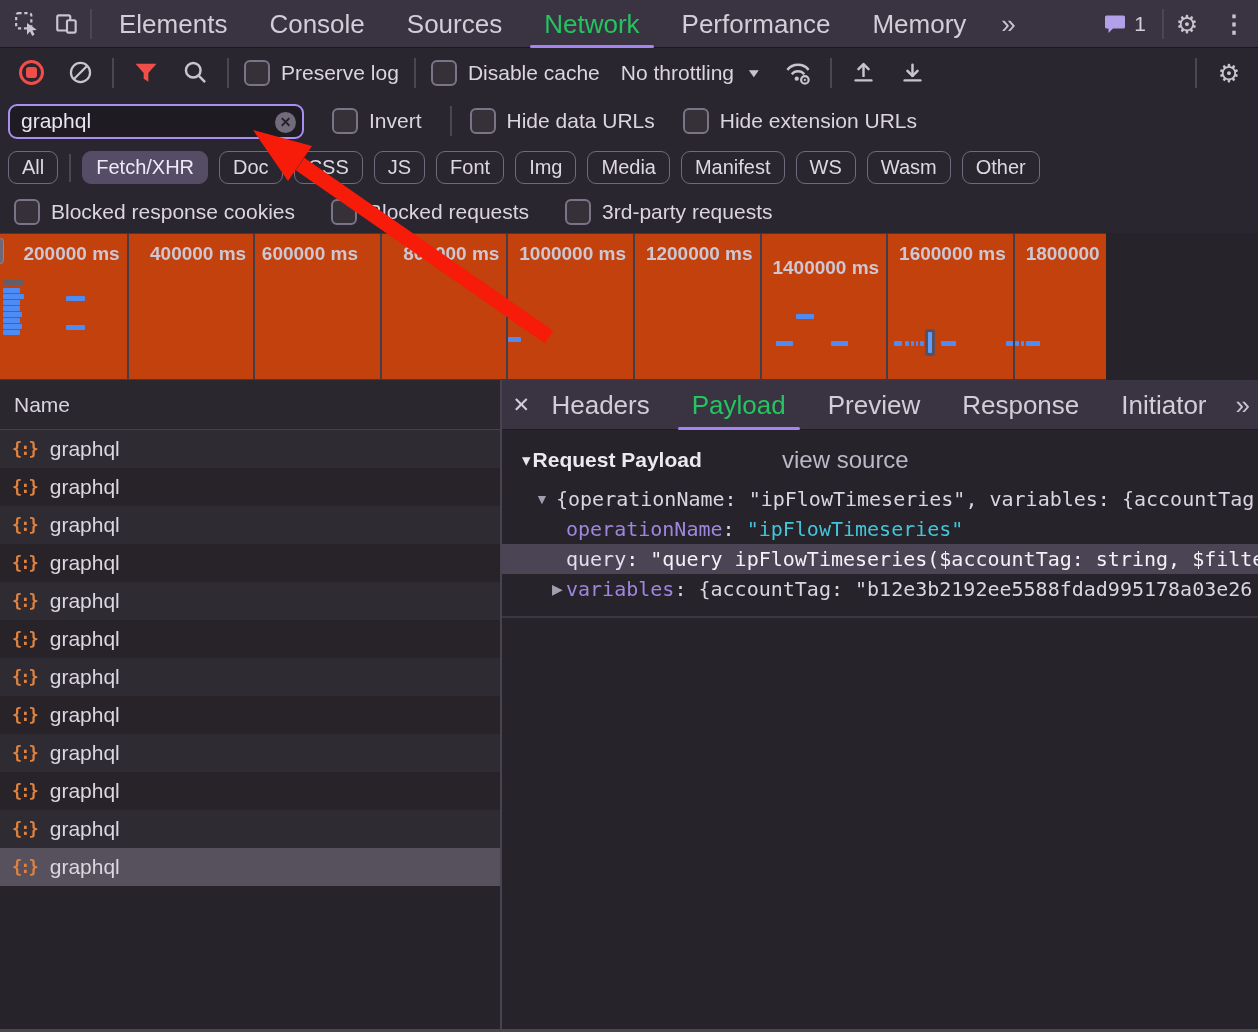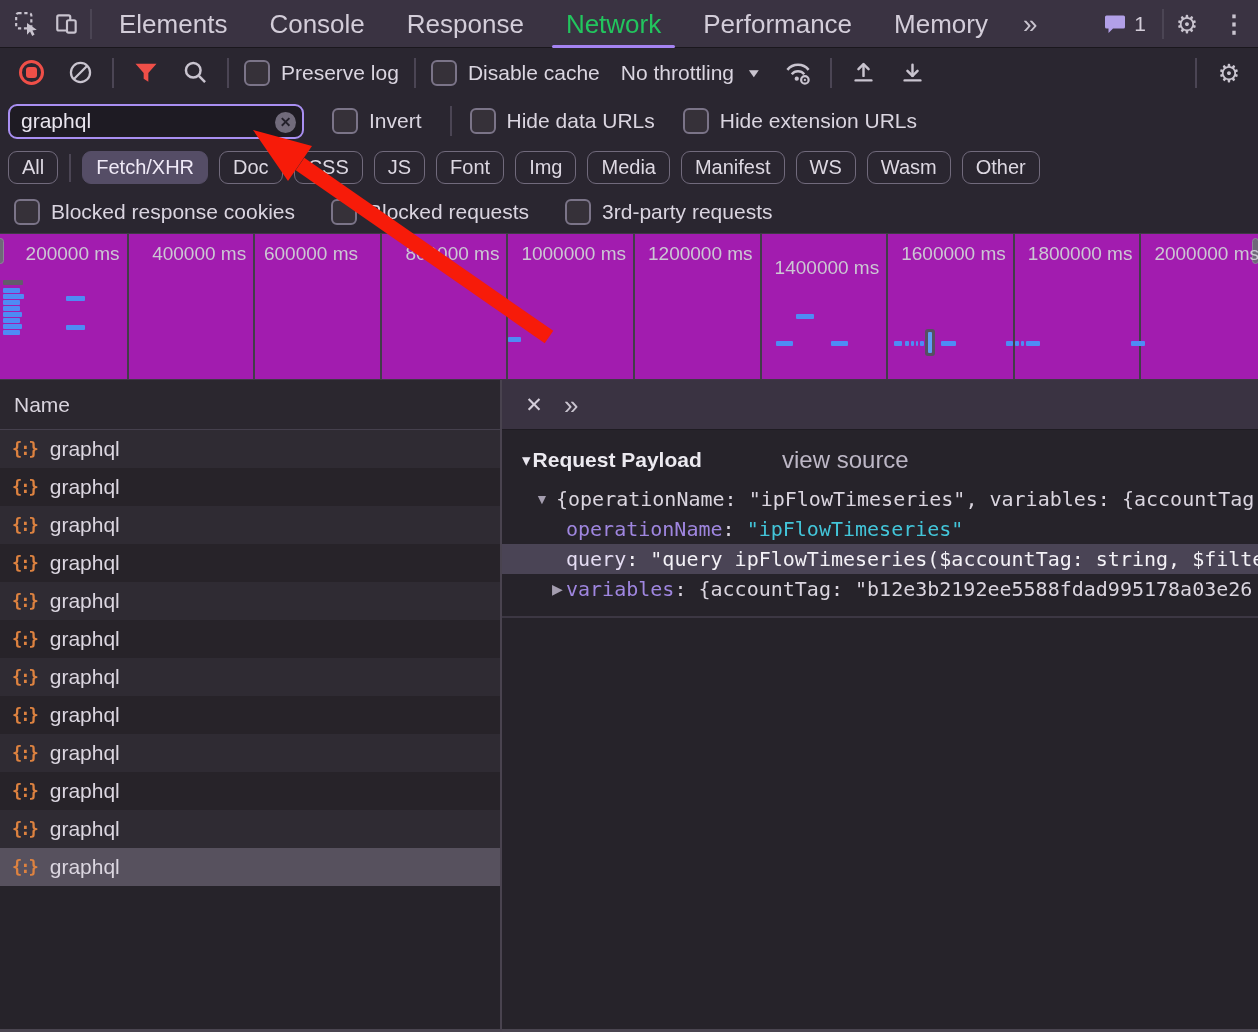--- a/index.html
+++ b/index.html
@@ -60,22 +60,22 @@
           display:flex; align-items:center; padding-left:8px; gap:11px; }
   .chip { height:33px; line-height:31px; padding:0 13px; border:1.5px solid #716a7c;
           border-radius:9px; font-size:20px; color:#ddd8e2; white-space:nowrap; }
   .chip.sel { background:#554d66; border-color:#554d66; color:#efe9f6; }
 
   
   .orow { left:0; top:190px; width:1258px; height:43px; background:#2a2630;
           display:flex; align-items:center; padding-left:14px; gap:36px; }
 
   
-  .timeline { left:0; top:233px; width:1258px; height:147px; background:#a21caf;
-              border-top:1px solid #3e3945; border-bottom:1px solid #3e3945; overflow:hidden; }
+  .timeline { left:0; top:233px; width:1106px; height:147px; background:#c2410c;
+              border-top:1px solid #3e3945; border-bottom:1px solid #3e3945; overflow:hidden;font-weight:bold; }
   .gridline { position:absolute; top:0; bottom:0; width:2px; background:#423d49; }
   .tick { position:absolute; top:9px; width:120px; text-align:right; font-size:19px;
           color:#ccc7d3; white-space:nowrap; }
   .bar { position:absolute; border-radius:1px; }
   .bar.blue { background:#4e8bf5; }
   .bar.gray { background:#625c6b; }
   .bar.markerbg { background:#575061; border-radius:3px; }
   .bar.markerline { background:#5f9df8; }
   .nub { position:absolute; top:4px; width:7px; height:26px; border-radius:4px;
          background:#6f6879; border:1px solid #8d8699; }
@@ -142,21 +142,21 @@
     <span class="ibtn">
       <svg class="icon" width="26" height="26" viewBox="0 0 24 24" fill="none" stroke="#c9c4cf" stroke-width="2">
         <rect x="3" y="4" width="12" height="14" rx="1.5"></rect>
         <rect x="12" y="8.5" width="8" height="11.5" rx="1.5" fill="#3a3342"></rect>
       </svg>
     </span>
     <div class="vdiv"></div>
     <div class="row">
         <div class="dt-tab">Elements</div>
         <div class="dt-tab">Console</div>
-        <div class="dt-tab">Response</div>
+        <div class="dt-tab">Sources</div>
         <div class="dt-tab on">Network</div>
         <div class="dt-tab">Performance</div>
         <div class="dt-tab">Memory</div>
       </div>
     <span class="chev">»</span>
     <div class="spacer"></div>
     <div class="bubblewrap">
       <span>
         <svg class="icon" width="24" height="24" viewBox="0 0 24 24">
           <path d="M3.5 3.5 h17 a1.5 1.5 0 0 1 1.5 1.5 v10 a1.5 1.5 0 0 1 -1.5 1.5 h-10.5 l-4.5 4.5 v-4.5 h-2 a1.5 1.5 0 0 1 -1.5 -1.5 v-10 a1.5 1.5 0 0 1 1.5 -1.5 Z" fill="#b2a0e8"></path>
@@ -395,20 +395,27 @@
           <span class="rname">graphql</span>
         </div>
       </div>
   </div>
 
   <div class="vsplit abs"></div>
 
   <div class="rpanel abs">
     <div class="dtabs">
       <span class="xclose">✕</span>
+      <div class="row">
+          <div class="dt-tab">Headers</div>
+          <div class="dt-tab on">Payload</div>
+          <div class="dt-tab">Preview</div>
+          <div class="dt-tab">Response</div>
+          <div class="dt-tab">Initiator</div>
+        </div>
       <span class="chev">»</span>
     </div>
     <div class="pcontent">
       <div class="pl-header">
         <span class="sec-tri">▾</span>
         <span class="pl-title">Request Payload</span>
         <span class="viewsrc">view source</span>
       </div>
       <div>
           <div class="pline p-preview"><span class="tri">▼</span><span class="code">{operationName: "ipFlowTimeseries", variables: {accountTag</span></div>

